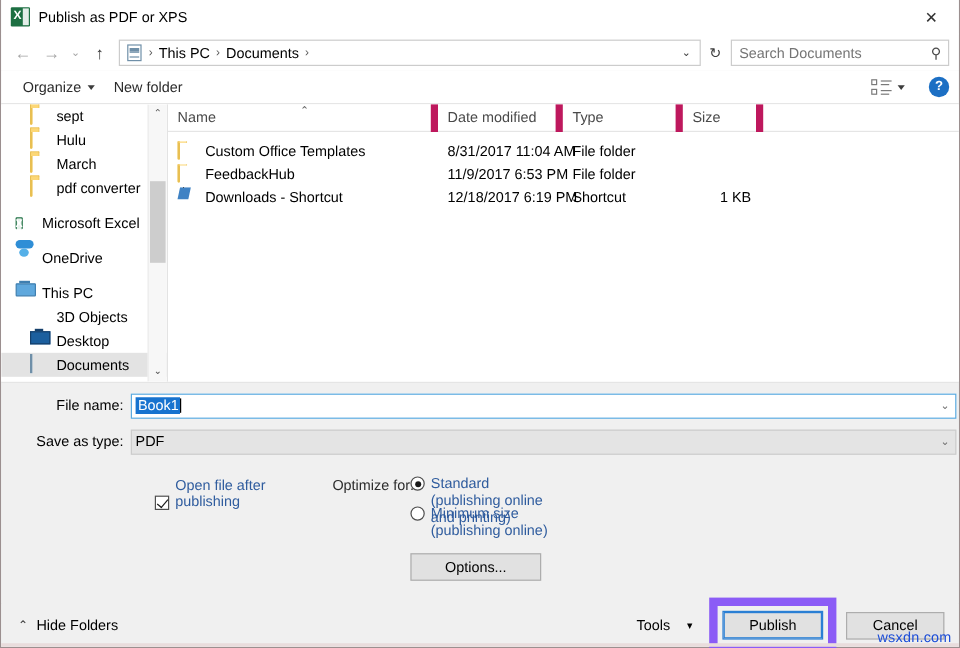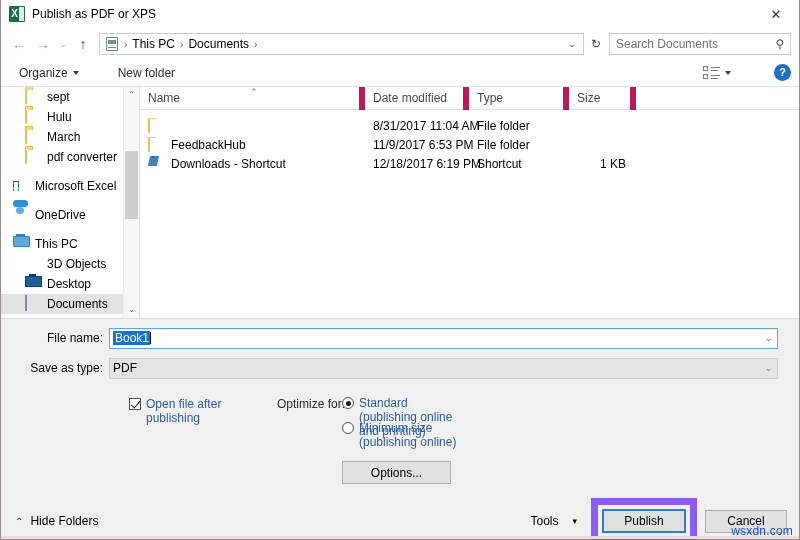--- a/index.html
+++ b/index.html
@@ -195,21 +195,20 @@
 
   
   #toolbar {
     height: 28px;
     background: #ffffff;
     display: flex;
     align-items: center;
     flex: 0 0 auto;
     border-bottom: 1px solid #e0e0e0;
     padding: 0 8px 0 10px;
-    gap: 23px;
   }
   .tb-item {
     font-size: 12px;
     color: #2b2b2b;
     padding: 3px 8px;
     display: flex;
     align-items: center;
     gap: 5px;
     white-space: nowrap;
   }
@@ -545,21 +544,21 @@
   .field-label {
     width: 108px;
     text-align: right;
     padding-right: 6px;
     font-size: 12px;
     color: #000000;
     flex: 0 0 auto;
   }
   .field-ctl {
     flex: 1 1 auto;
-    margin-right: 21px;
+    margin-right: 2px;
     height: 21px;
     display: flex;
     align-items: center;
     min-width: 0;
   }
   #filename-ctl {
     border: 1px solid #5aaae0;
     background: #ffffff;
   }
   #savetype-ctl {
@@ -601,20 +600,21 @@
     margin-top: 12px;
   }
   .blue-label { color: #2f5c9e; }
   #openafter {
     position: absolute;
     left: 128px; top: 6px;
     width: 130px;
     display: flex;
     font-size: 12px;
     line-height: 14px;
+    align-items: flex-end;
   }
   .checkbox {
     width: 12px; height: 12px;
     border: 1px solid #4e4e4e;
     background: #ffffff;
     margin-right: 5px;
     margin-top: 1px;
     flex: 0 0 auto;
     position: relative;
   }
@@ -881,20 +881,21 @@
         </div>
         <div class="colh date">Date modified</div>
         <div class="colh type">Type</div>
         <div class="colh size">Size</div>
         <div class="colh rest"></div>
       </div>
 
       <div class="file-row" style="margin-top:6px">
         <div class="fr-name">
           <span class="fr-icon"><span class="folder-glyph"></span></span>
+          <span>Custom Office Templates</span>
         </div>
         <div class="fr-date">8/31/2017 11:04 AM</div>
         <div class="fr-type">File folder</div>
         <div class="fr-size"></div>
       </div>
 
       <div class="file-row">
         <div class="fr-name">
           <span class="fr-icon"><span class="folder-glyph"></span></span>
           <span>FeedbackHub</span>

